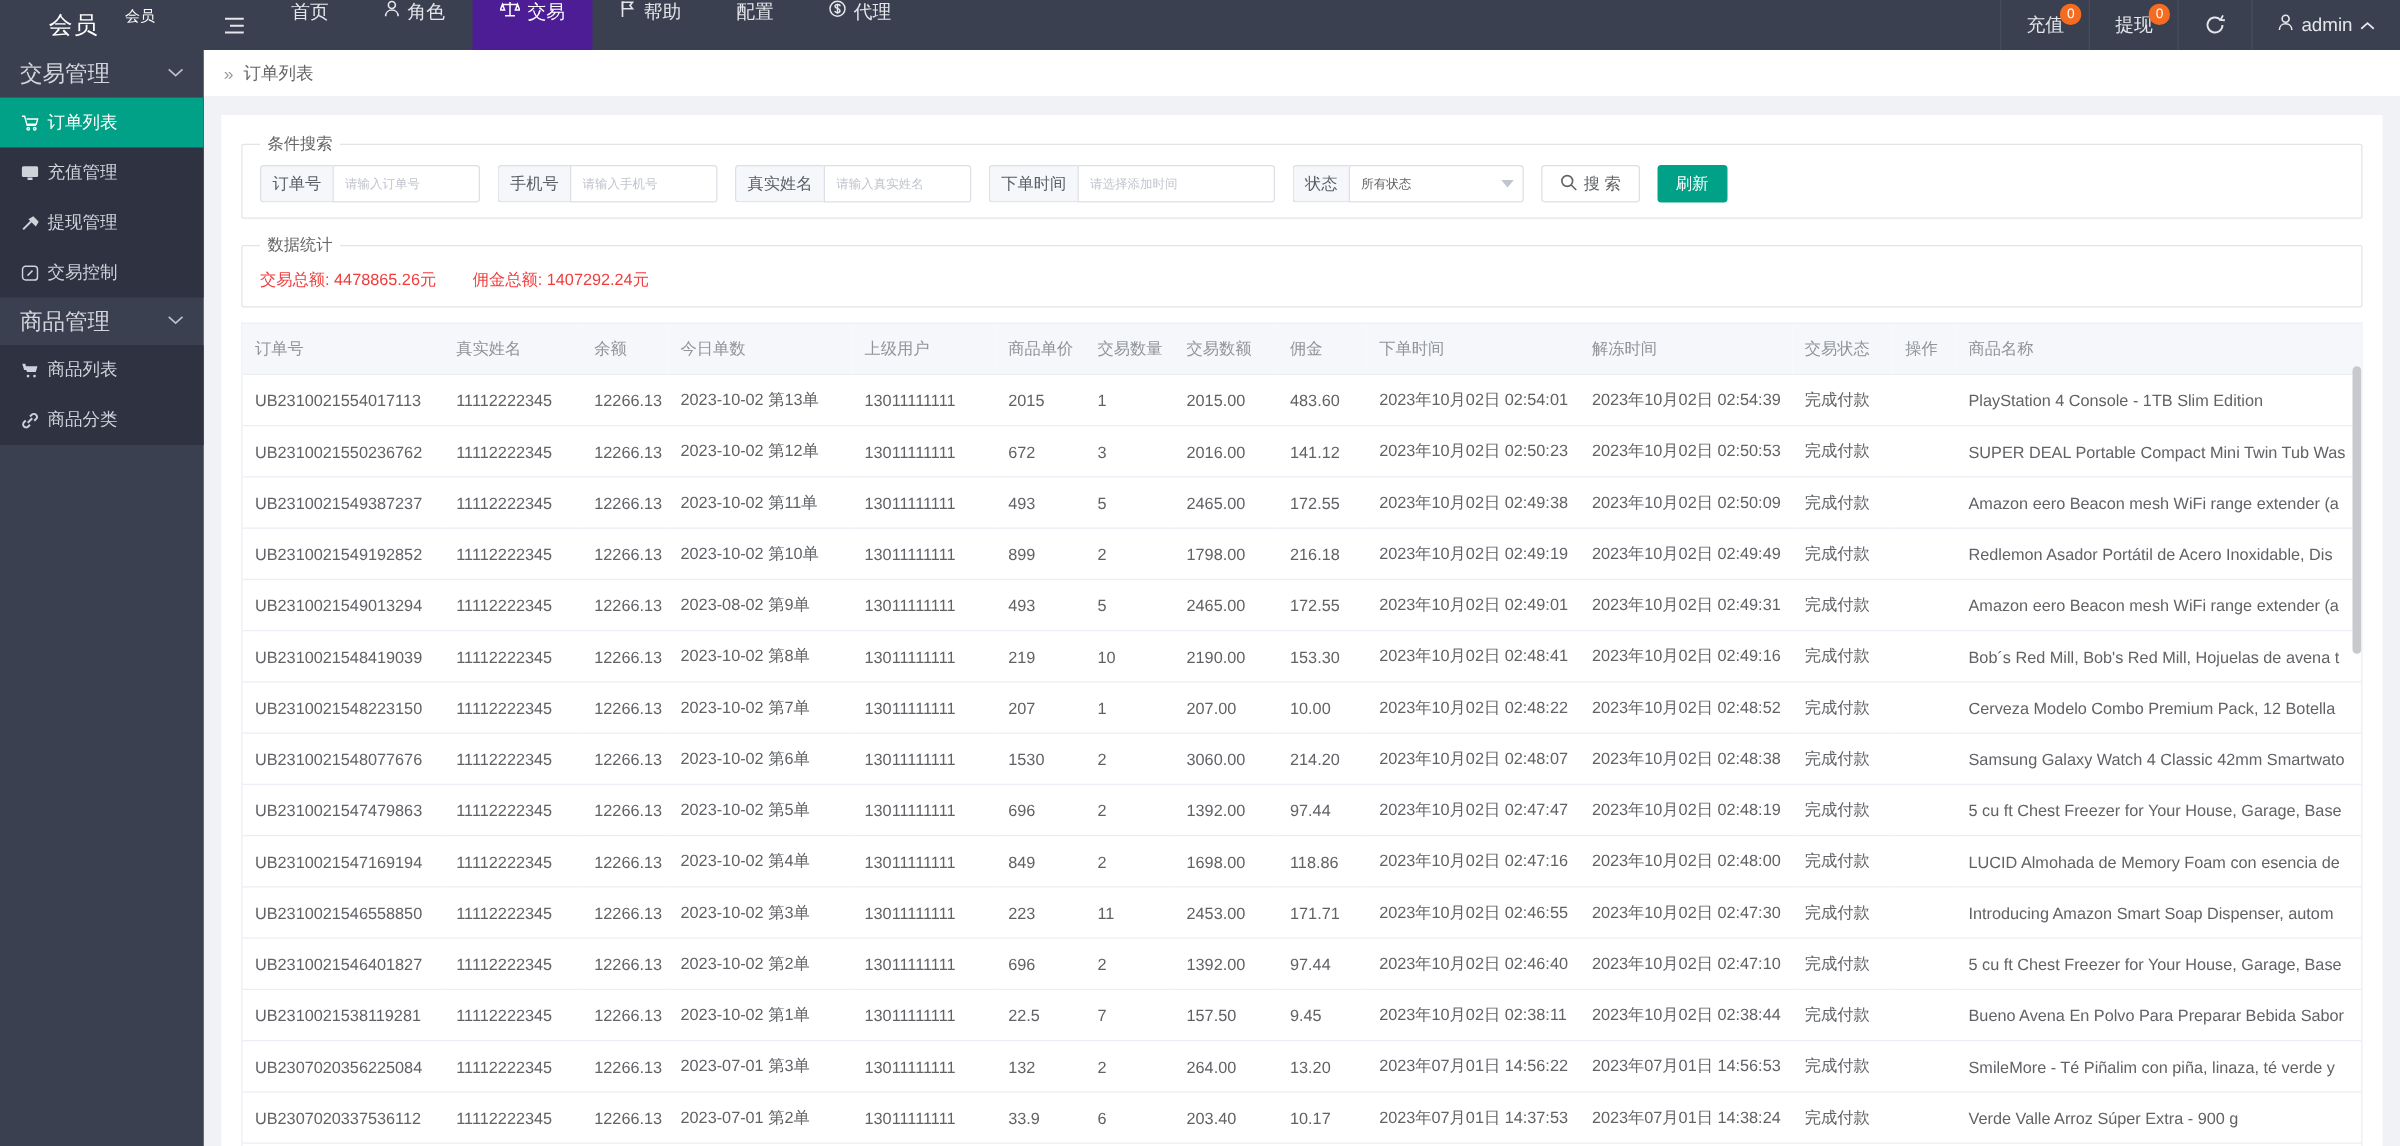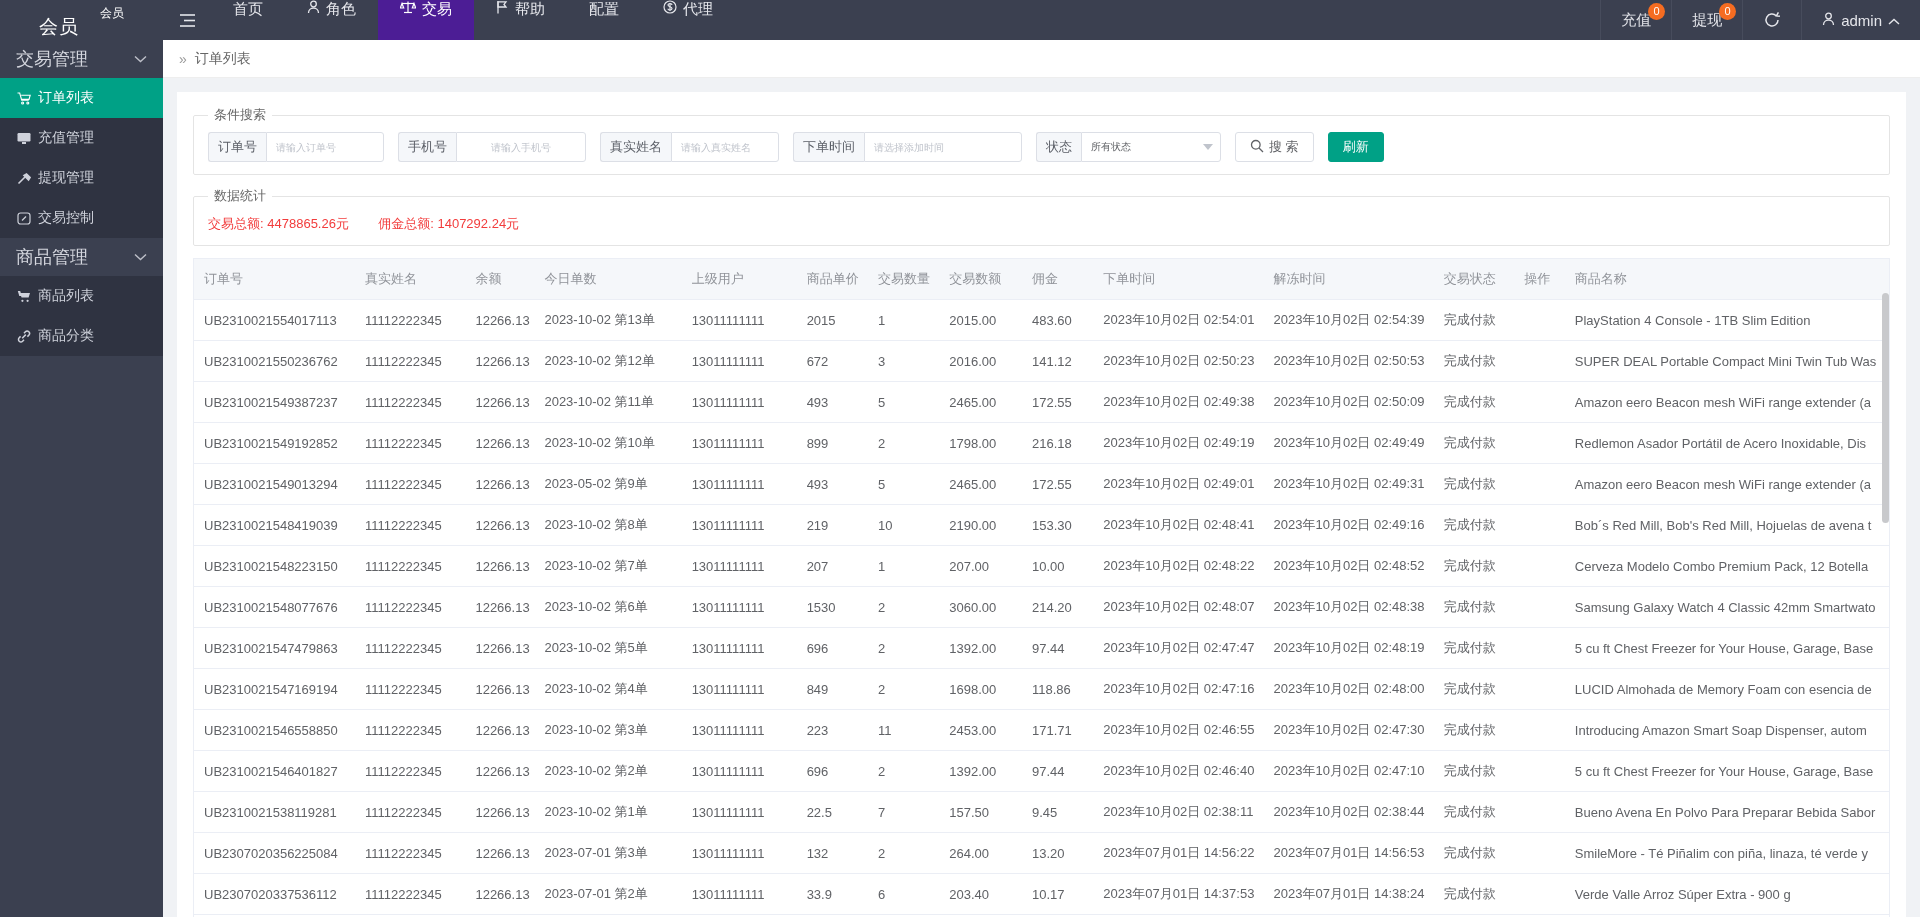--- a/index.html
+++ b/index.html
@@ -17,21 +17,21 @@
   .topbar {
     position: absolute; top: 0; left: 0;
     width: 1920px; height: 40px;
     background: #3b4050;
     display: flex; align-items: stretch;
     color: #e8e8e8;
     z-index: 20;
   }
   .brand {
     width: 163px; height: 40px;
-    display: flex; align-items: flex-end; justify-content: center;
+    display: flex; align-items: center; justify-content: center;
     gap: 21px;
     color: #fff;
   }
   .brand-main { font-size: 19px; letter-spacing: 1px; }
   .brand-sub { font-size: 12px; align-self: flex-start; margin-top: 5px; }
   .hamburger {
     width: 48px; display: flex; align-items: center; justify-content: center;
     cursor: pointer;
   }
   .nav-item {
@@ -370,26 +370,26 @@
       <legend>条件搜索</legend>
       <div class="form-row">
 
         <div class="field">
           <span class="field-label">订单号</span>
           <input class="field-input" style="width: 118px;" placeholder="请输入订单号">
         </div>
 
         <div class="field">
           <span class="field-label">手机号</span>
-          <input class="field-input" style="width: 130px; text-align: center;" placeholder="请输入手机号">
+          <input class="field-input" style="width: 118px;" placeholder="请输入手机号">
         </div>
 
         <div class="field">
           <span class="field-label">真实姓名</span>
-          <input class="field-input" style="width: 108px;" placeholder="请输入真实姓名">
+          <input class="field-input" style="width: 118px;" placeholder="请输入真实姓名">
         </div>
 
         <div class="field">
           <span class="field-label">下单时间</span>
           <input class="field-input" style="width: 158px;" placeholder="请选择添加时间">
         </div>
 
         <div class="field select-wrap">
           <span class="field-label">状态</span>
           <input class="field-input" style="width: 140px;" readonly="" value="所有状态">
@@ -519,21 +519,21 @@
               <td>2023年10月02日 02:49:19</td>
               <td>2023年10月02日 02:49:49</td>
               <td>完成付款</td>
               <td></td>
               <td>Redlemon Asador Portátil de Acero Inoxidable, Dis</td>
             </tr>
             <tr>
               <td>UB2310021549013294</td>
               <td>11112222345</td>
               <td>12266.13</td>
-              <td>2023-05-02 第9单</td>
+              <td>2023-08-02 第9单</td>
               <td>13011111111</td>
               <td>493</td>
               <td>5</td>
               <td>2465.00</td>
               <td>172.55</td>
               <td>2023年10月02日 02:49:01</td>
               <td>2023年10月02日 02:49:31</td>
               <td>完成付款</td>
               <td></td>
               <td>Amazon eero Beacon mesh WiFi range extender (a</td>

